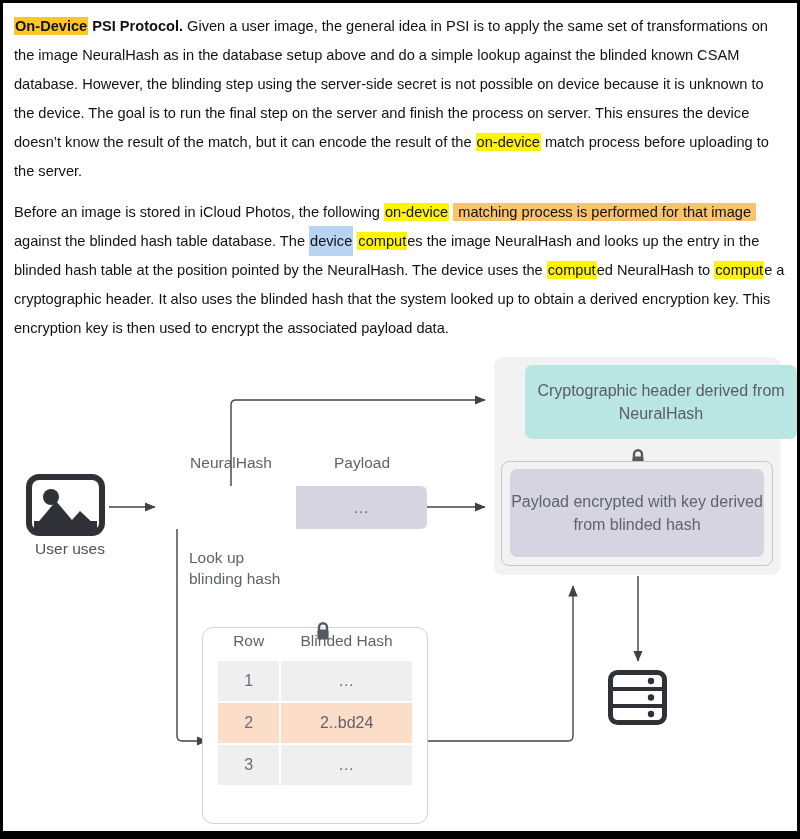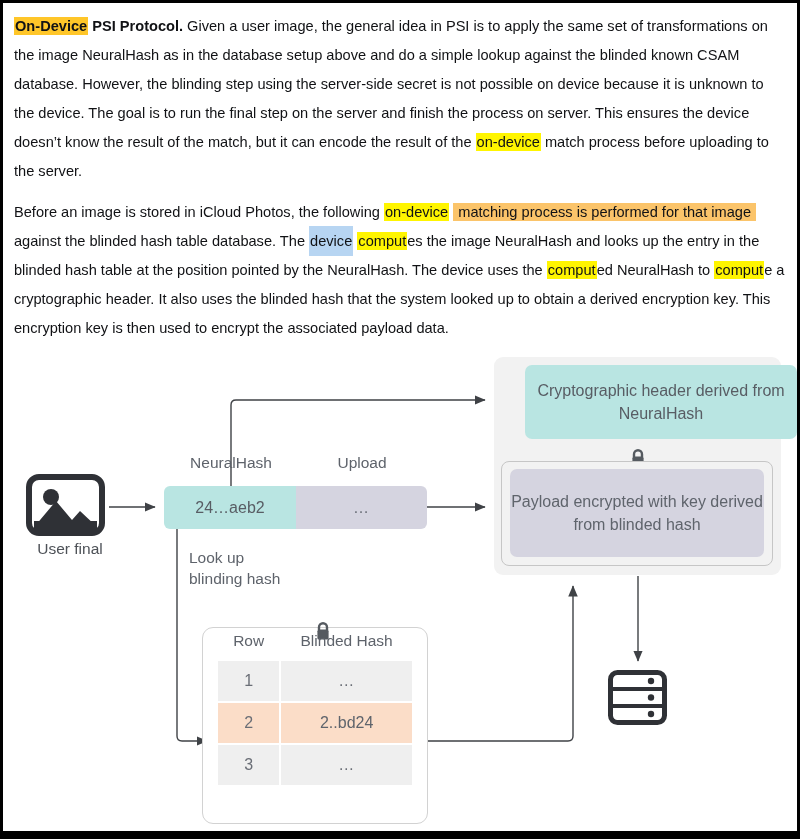--- a/index.html
+++ b/index.html
@@ -125,25 +125,24 @@
     </svg>
 
     <div class="userimg">
       <svg width="79" height="62" viewBox="0 0 79 62">
         <rect x="3" y="3" width="73" height="56" rx="10" ry="10" fill="none" stroke="#2f3136" stroke-width="6"></rect>
         <circle cx="25" cy="23" r="8" fill="#2f3136"></circle>
         <path d="M9 52 L30 27 L46 46 L54 37 L70 52 Z" fill="#2f3136"></path>
         <rect x="8" y="47" width="63" height="9" fill="#2f3136"></rect>
       </svg>
     </div>
-    <div class="userimg-cap">User final</div>
+    <div class="userimg-cap">User uses</div>
 
     <div class="nh-cap">NeuralHash</div>
-    <div class="pl-cap">Upload</div>
-    <div class="nh-box">24…aeb2</div>
+    <div class="pl-cap">Payload</div>
     <div class="pl-box">…</div>
 
     <div class="lbl lookup-lbl">Look up
 blinding hash</div>
 
     <div class="tbl-outer"></div>
     <div class="lock" style="left:309px;top:272px;">
       <svg width="22" height="22" viewBox="0 0 22 22">
         <path d="M7 10 V7.2 a4 4 0 0 1 8 0 V10" fill="none" stroke="#555a60" stroke-width="2.4"></path>
         <rect x="5.4" y="9.6" width="11.2" height="10" rx="1.6" fill="#555a60"></rect>

